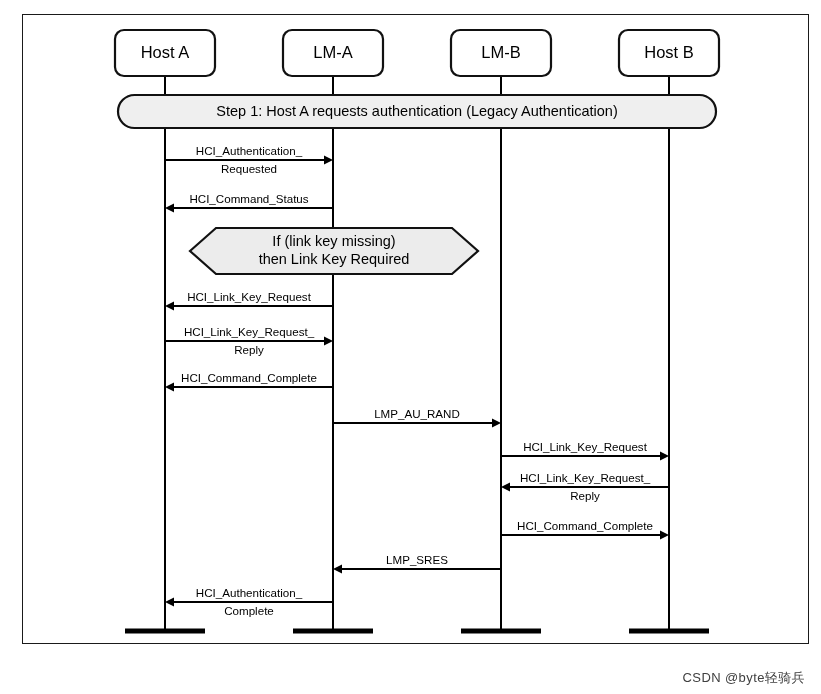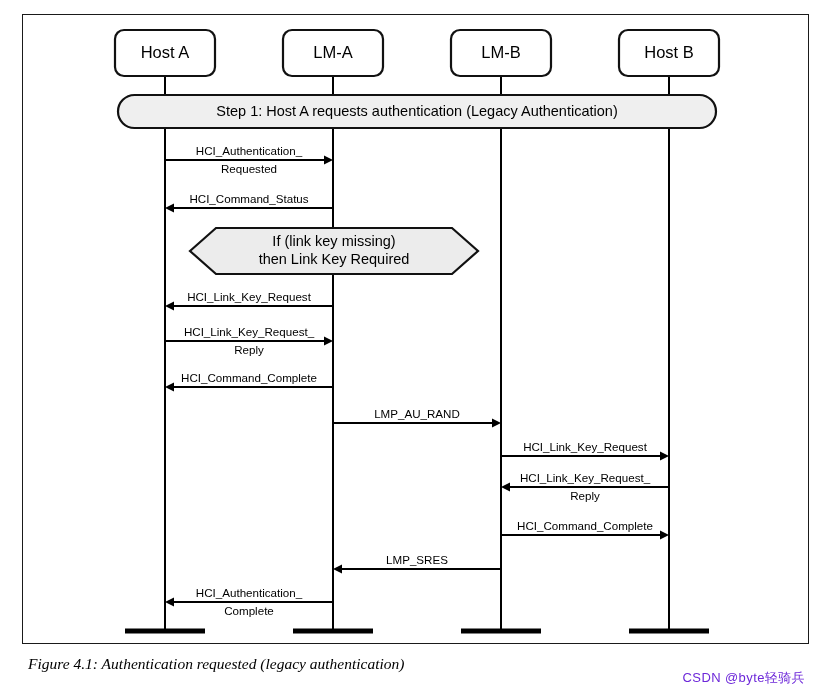--- a/index.html
+++ b/index.html
@@ -105,21 +105,21 @@
     font-size: 15.5px;
     color: #000000;
     white-space: nowrap;
   }
   .watermark {
     position: absolute;
     right: 16px;
     top: 669px;
     font-family: "Liberation Sans", sans-serif;
     font-size: 13px;
-    color: #6d28d9;
+    color: #404040;
     letter-spacing: 0.4px;
     white-space: nowrap;
   }
 </style>
 </head>
 <body>
 
 <div id="root">
   <div class="frame"></div>
   <svg class="diagram" id="diagram" viewBox="0 0 821 694" xmlns="http://www.w3.org/2000/svg">
@@ -205,15 +205,14 @@
       </g>
       <g>
         <rect x="451" y="30" width="100" height="46" rx="9" ry="9" class="node-box"></rect>
         <text x="501" y="54" class="node-label">LM-B</text>
       </g>
       <g>
         <rect x="619" y="30" width="100" height="46" rx="9" ry="9" class="node-box"></rect>
         <text x="669" y="54" class="node-label">Host B</text>
       </g>
     </svg>
-  <div class="caption">Figure 4.1: Authentication requested (legacy authentication)</div>
   <div class="watermark">CSDN @byte轻骑兵</div>
 </div>
 
 </body></html>

